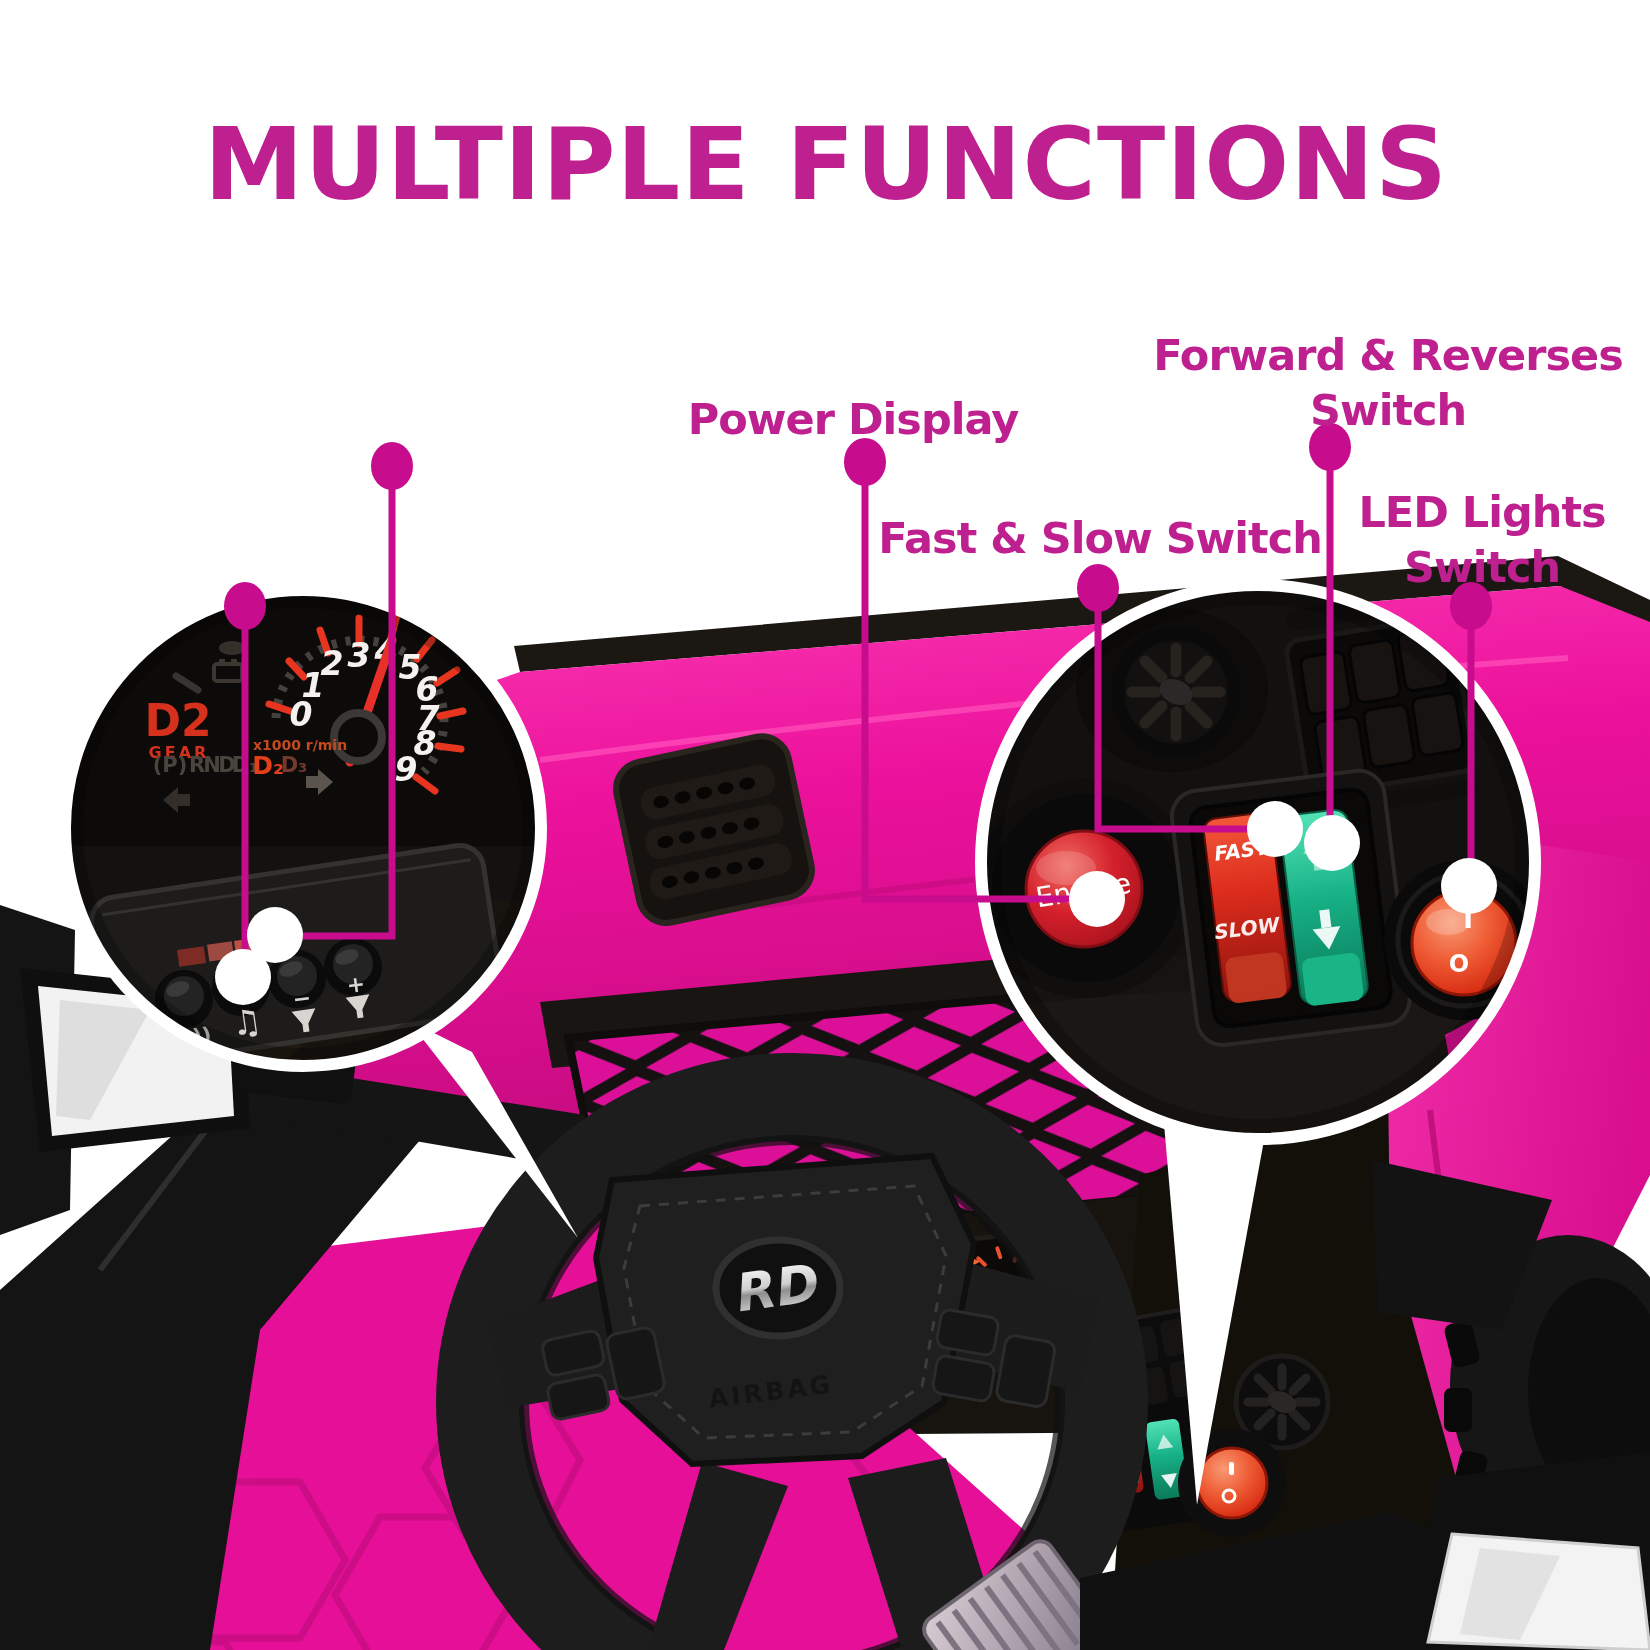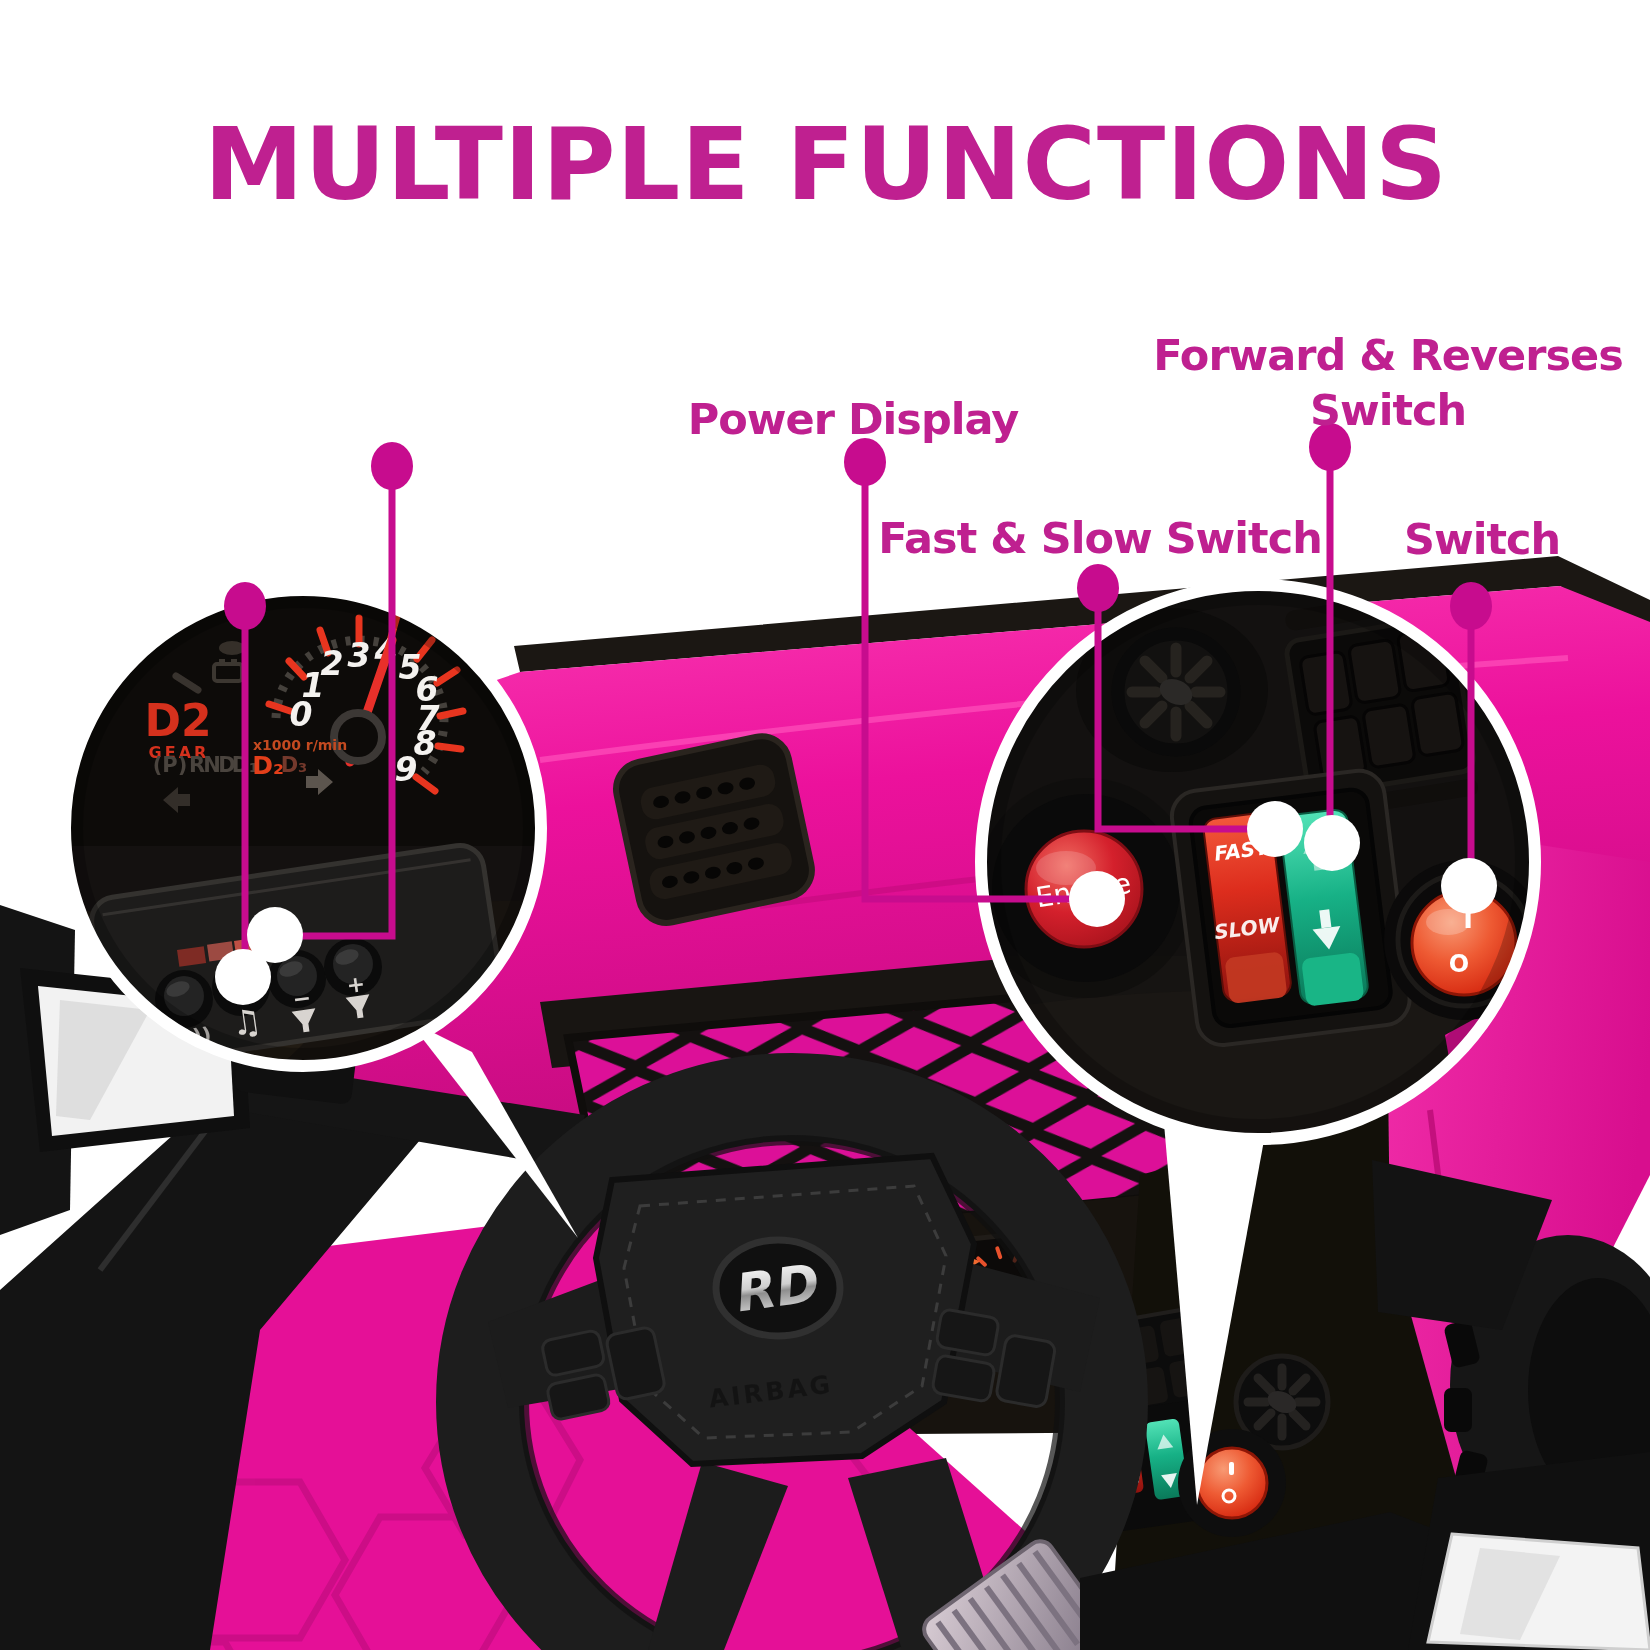--- a/index.html
+++ b/index.html
@@ -466,16 +466,17 @@
 
 <div class="title">MULTIPLE FUNCTIONS</div>
 
 <div class="lbl" style="left:853px;top:420px;">Power Display</div>
 <div class="lbl" style="left:1100px;top:539px;">Fast &amp; Slow Switch</div>
 <div class="lbl" style="left:1388px;top:383px;">
   <div>Forward &amp; Reverses</div>
   <div>Switch</div>
 </div>
 <div class="lbl" style="left:1482px;top:540px;">
+  <div>LED Lights</div>
   <div>Switch</div>
 </div>
 
 </div>
 
 </body></html>

